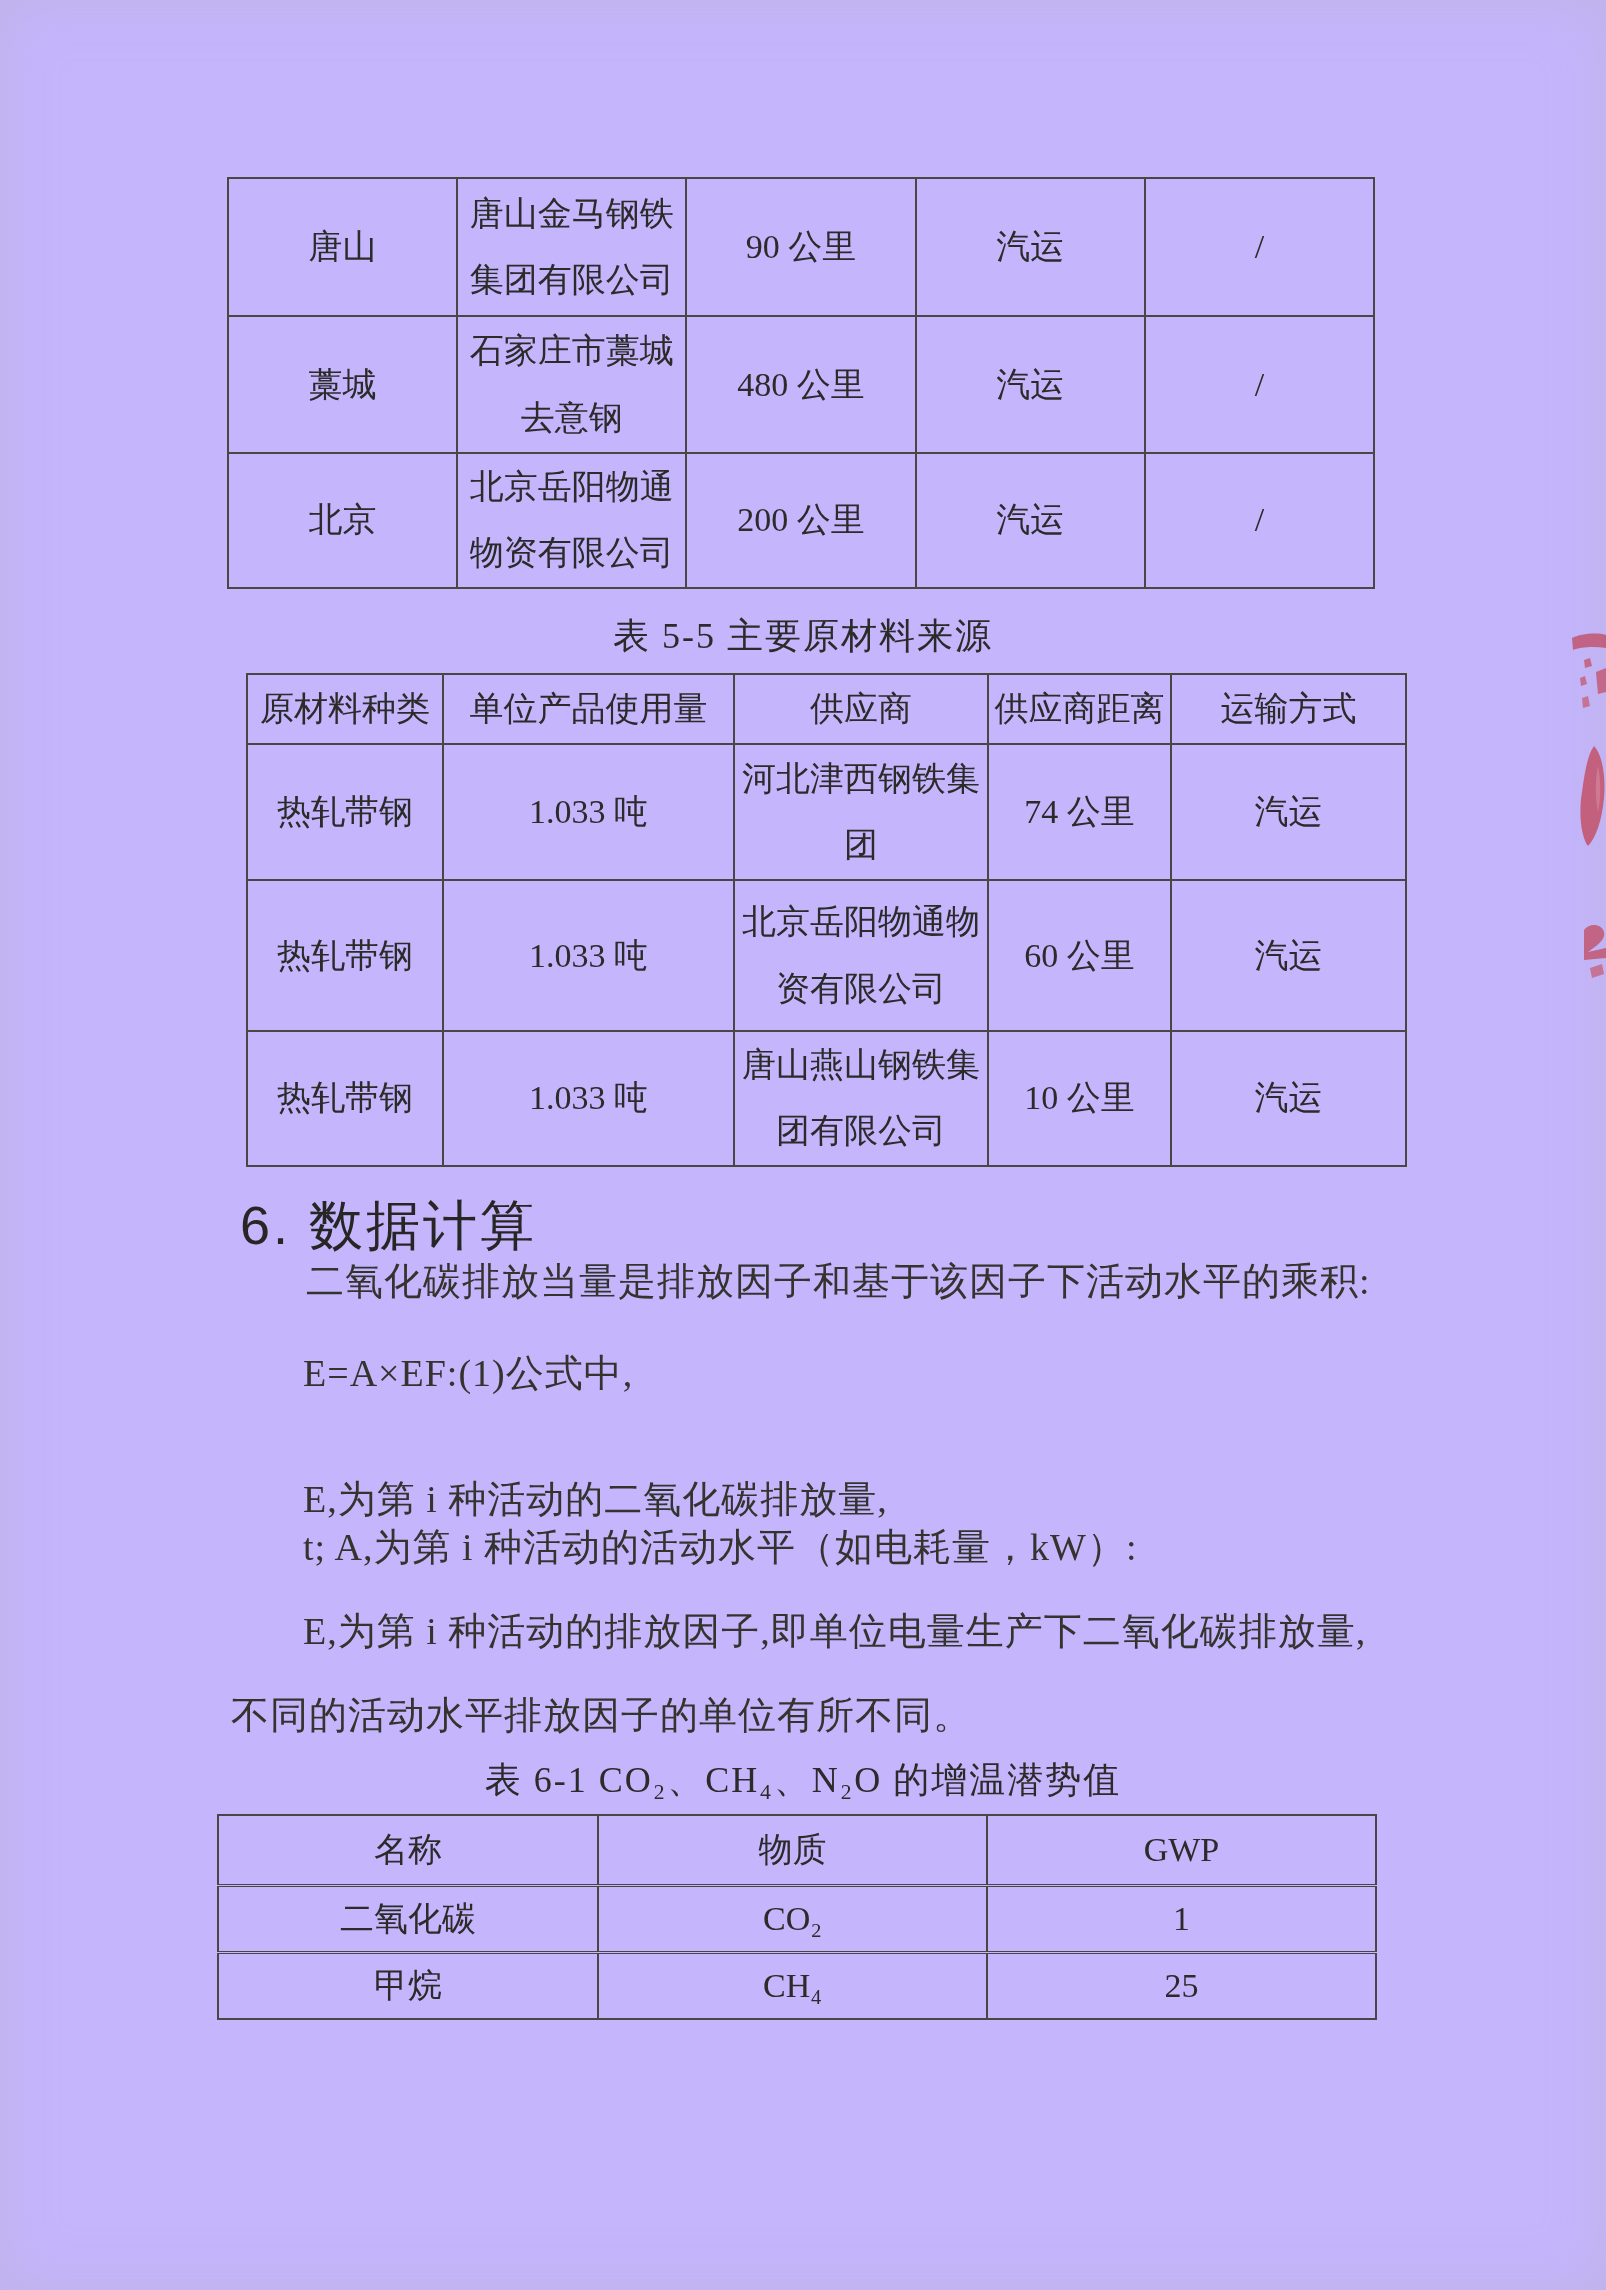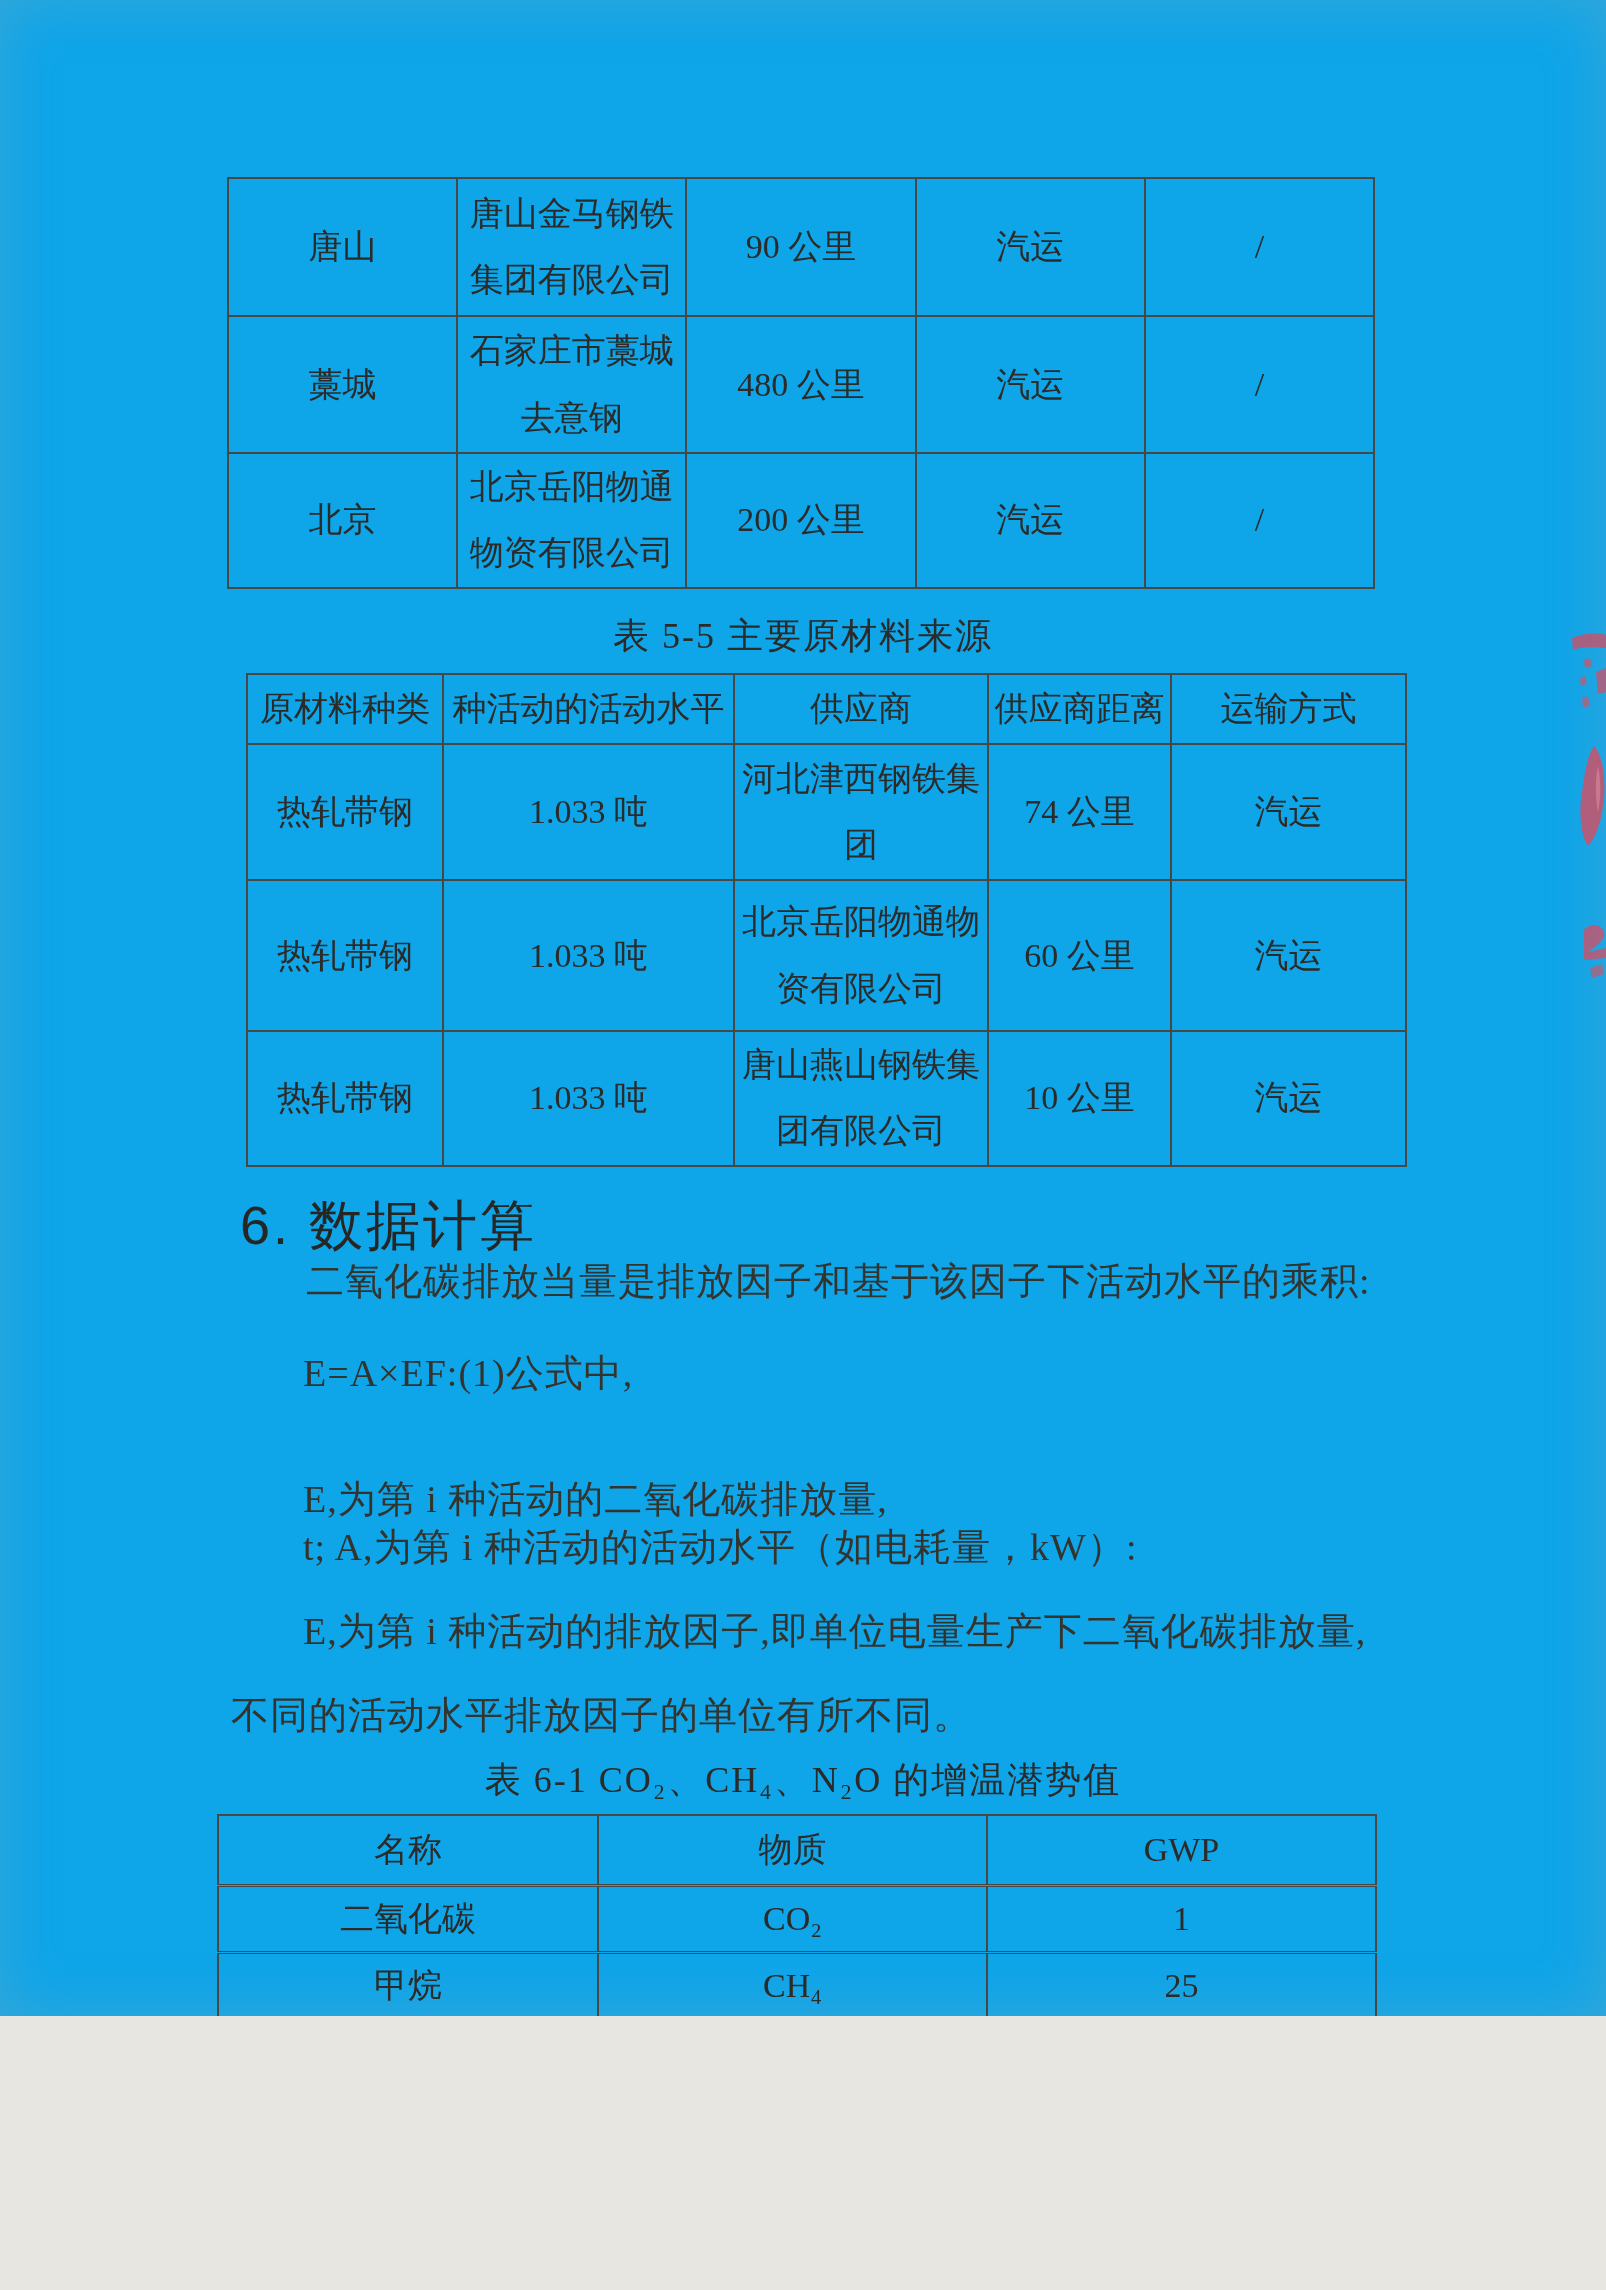--- a/index.html
+++ b/index.html
@@ -1,19 +1,19 @@
 <!DOCTYPE html>
 <html><head>
 <meta charset="utf-8">
 <style>
   html,body{margin:0;padding:0;background:#e8e6e1;}
   .page{
     position:relative;
-    width:1606px;height:2016px;
-    background:#0ea5e9;
+    width:1606px;height:2290px;
+    background:#c4b5fd;
     font-family:"Liberation Serif","DejaVu Serif",serif;
     color:#2e2e2e;
     overflow:hidden;
     box-shadow:inset 0 0 60px rgba(180,175,165,.25);
   }
   table{border-collapse:collapse;position:absolute;table-layout:fixed;}
   td,th{
     border:2px solid #474743;
     text-align:center;vertical-align:middle;
     font-weight:normal;padding:0 4px;
@@ -104,21 +104,21 @@
     <colgroup>
       <col style="width:196px">
         <col style="width:291px">
         <col style="width:254px">
       <col style="width:183px">
         <col style="width:235px">
     </colgroup>
     <thead>
       <tr>
         <th>原材料种类</th>
-        <th>种活动的活动水平</th>
+        <th>单位产品使用量</th>
         <th>供应商</th>
         <th>供应商距离</th>
         <th>运输方式</th>
       </tr>
     </thead>
     <tbody>
       <tr>
         <td>热轧带钢</td>
         <td>1.033 吨</td>
         <td>河北津西钢铁集团</td>

